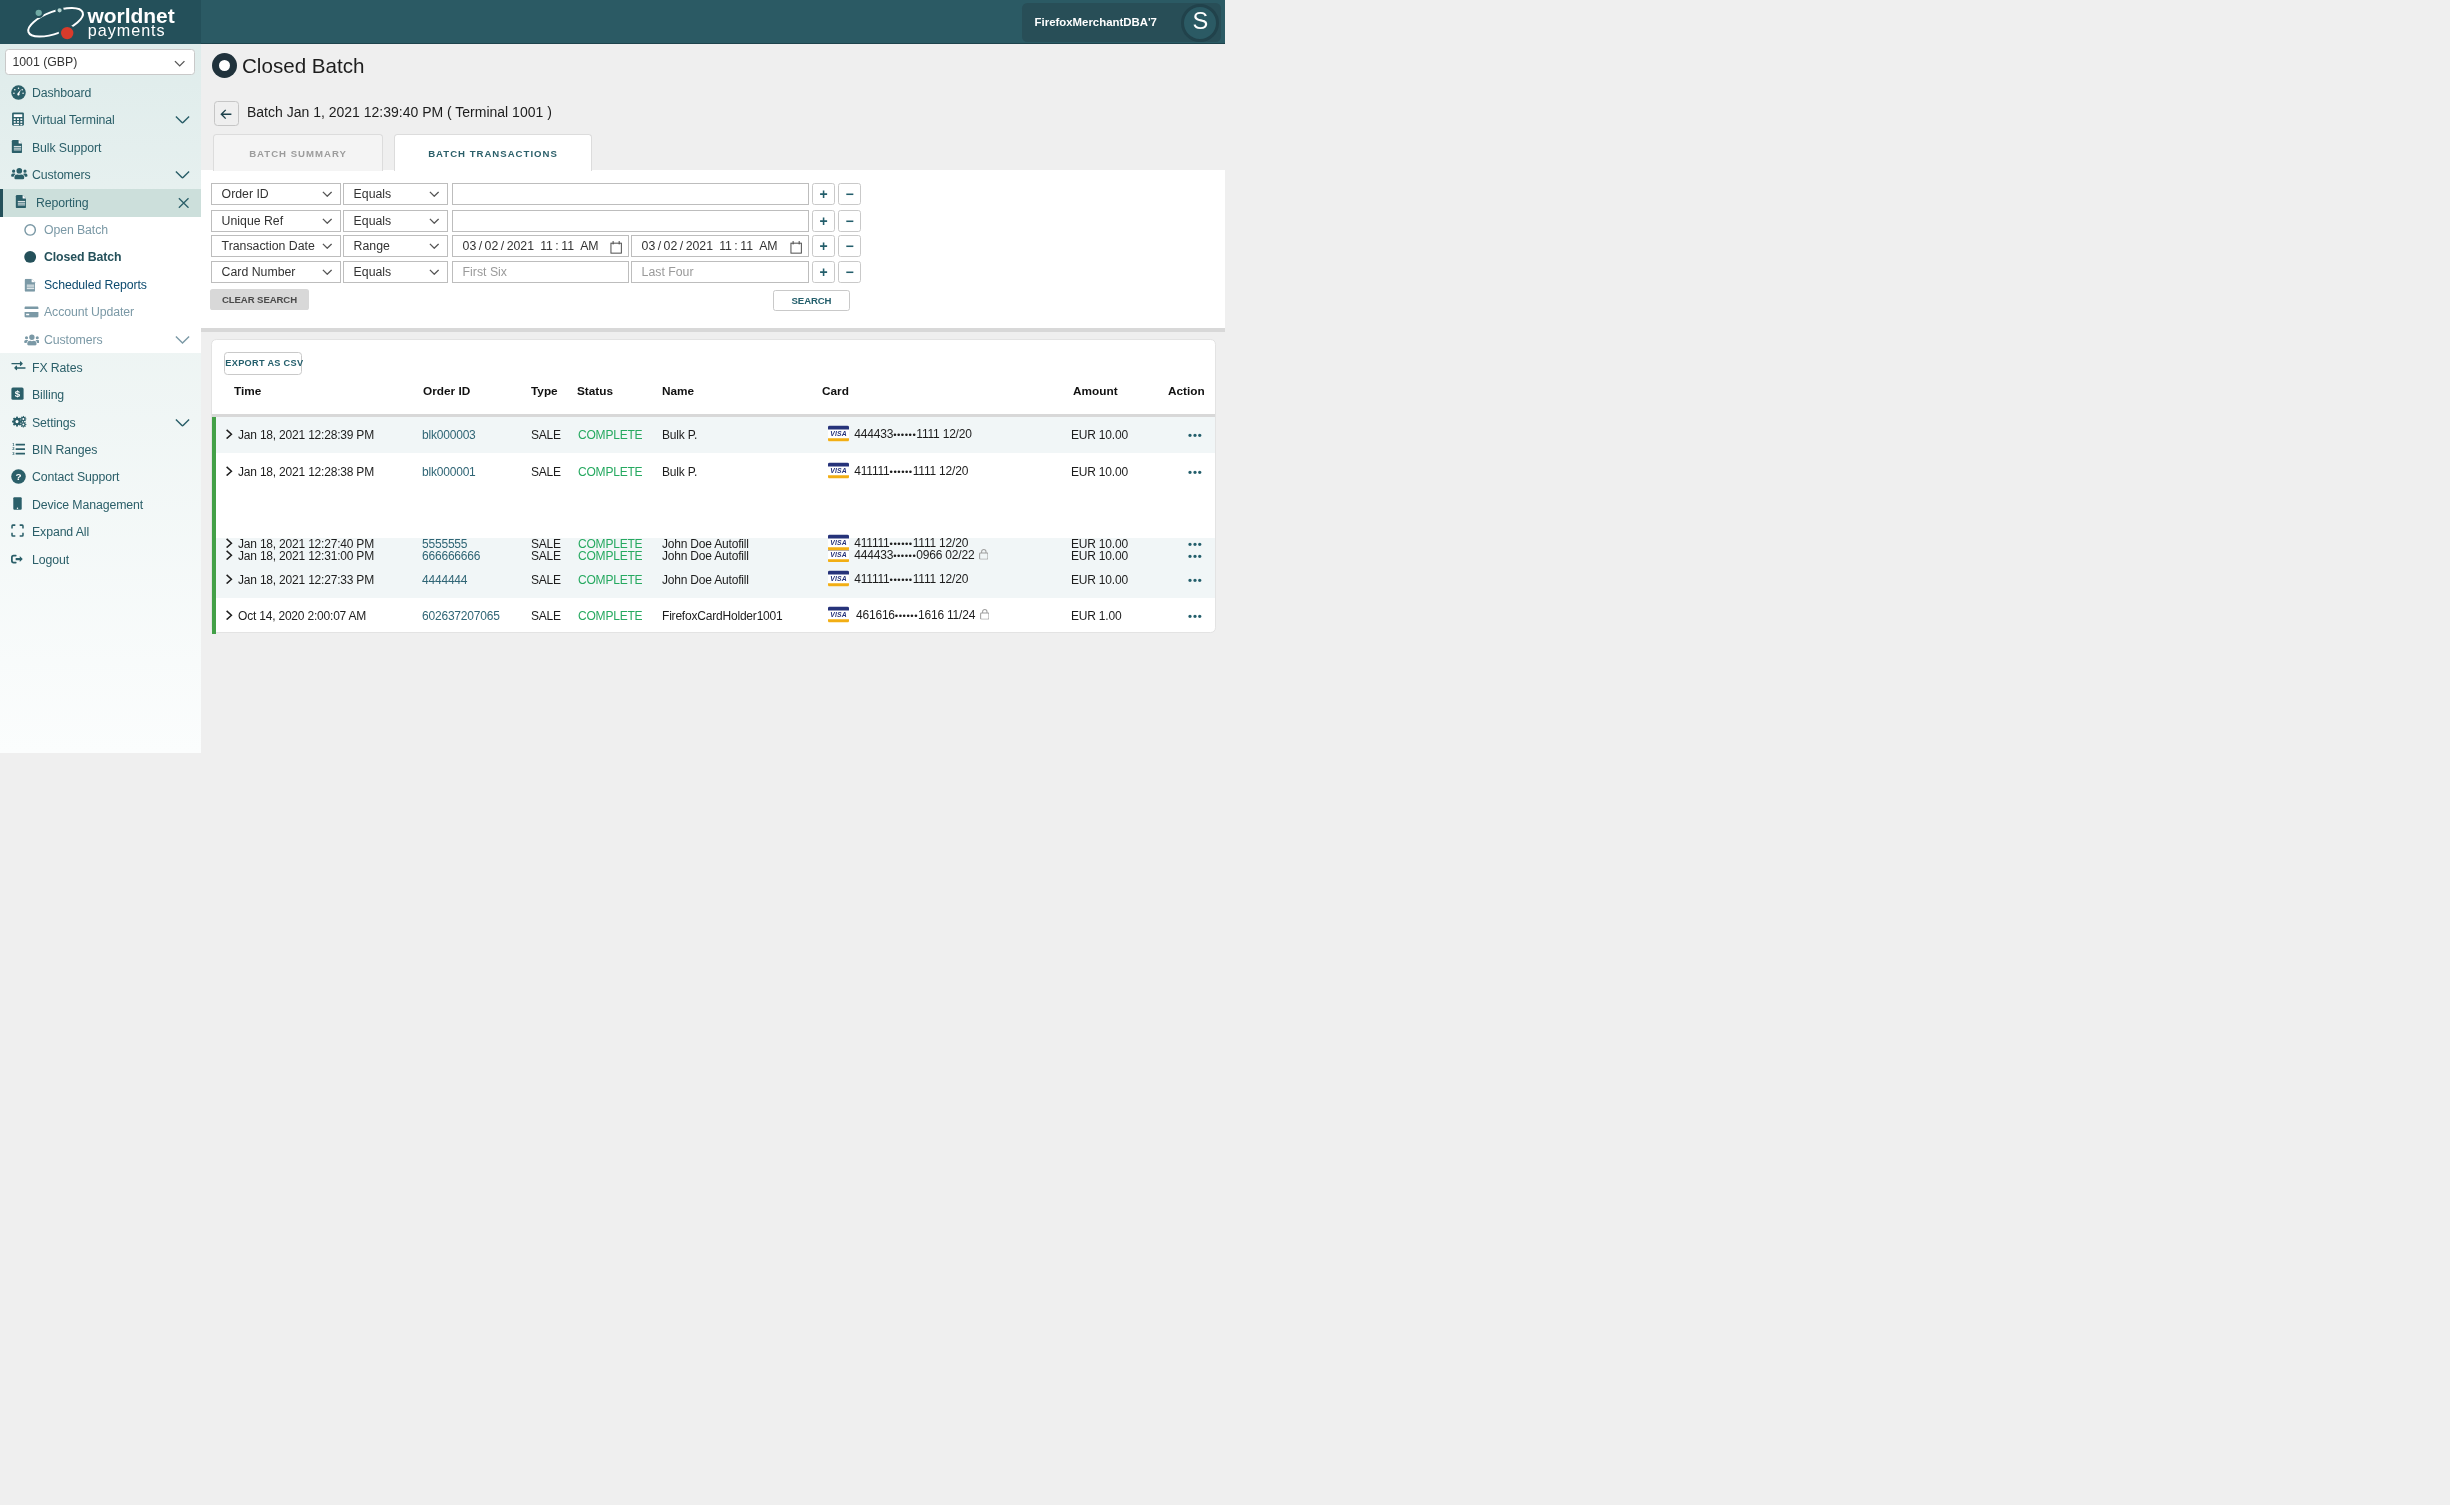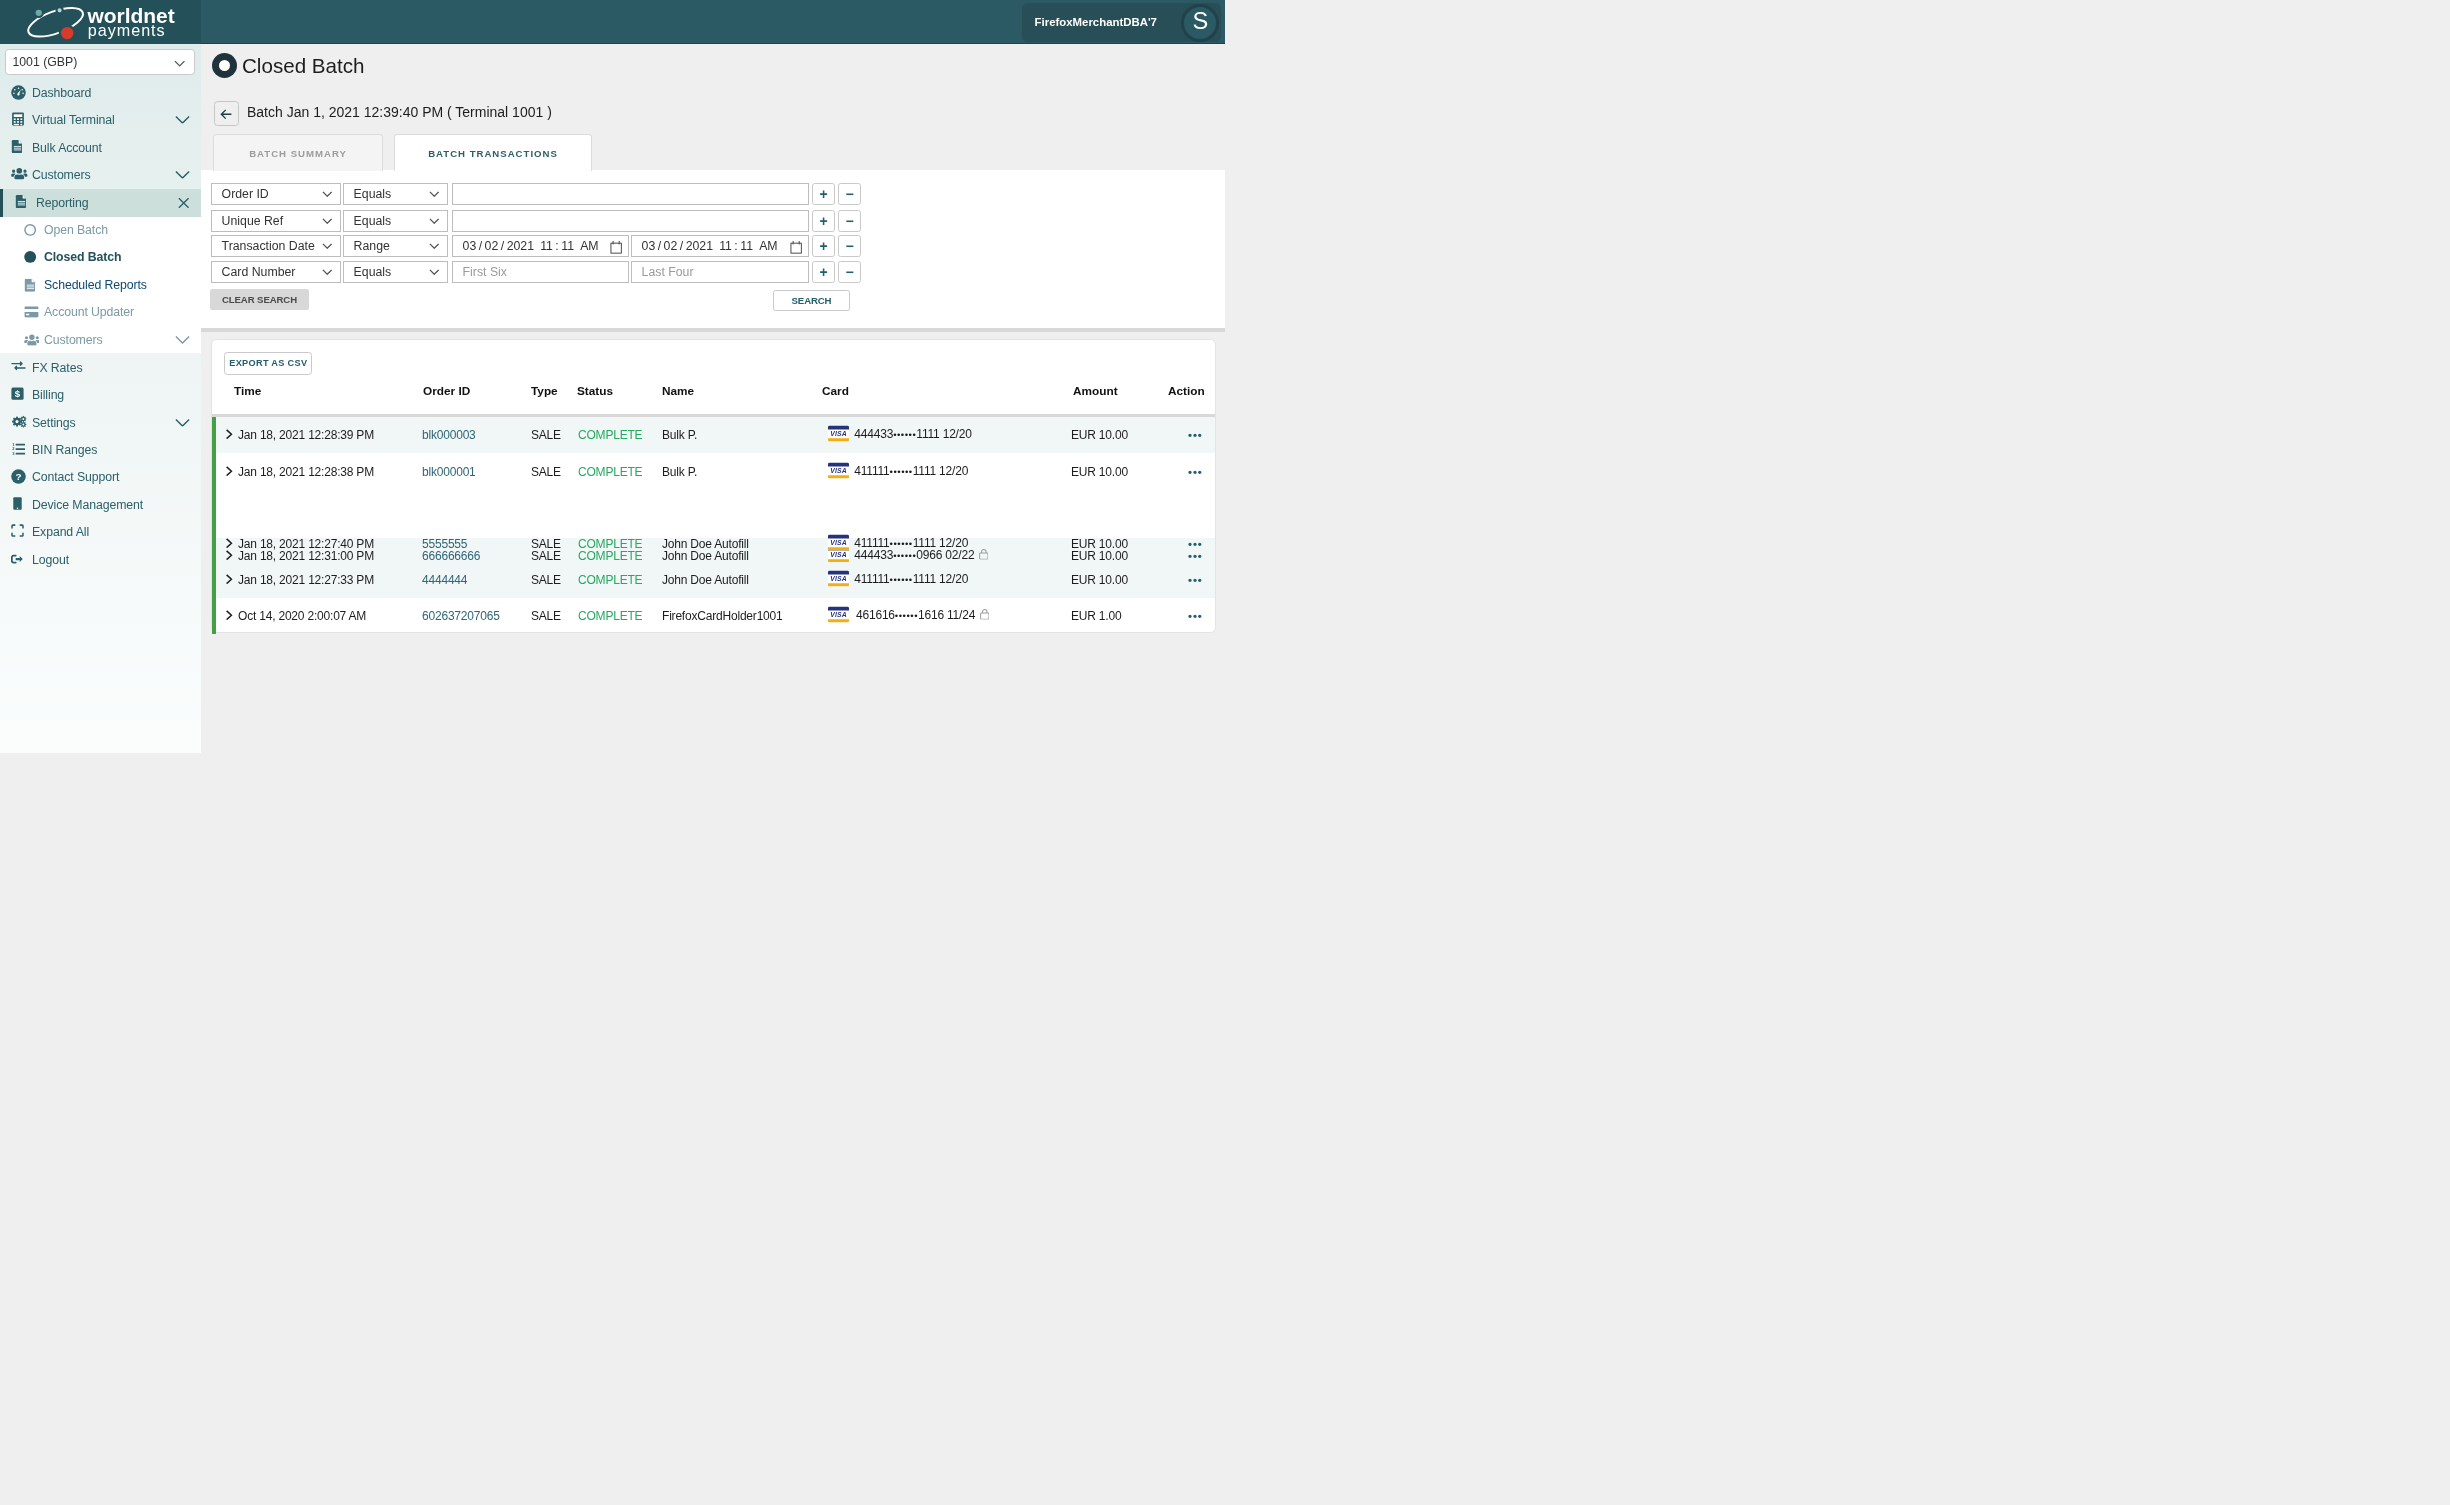--- a/index.html
+++ b/index.html
@@ -36,21 +36,21 @@
 #whitepanel { position:absolute; left:201px; top:170px; width:1024px; height:158px; background:#fff; }
 #divider { position:absolute; left:201px; top:328px; width:1024px; height:3.5px; background:#d8d8d8; }
 
 .fsel, .finp { position:absolute; height:22px; border:0.9px solid #bdbdbd; background:#fff; font-size:12.3px; color:#333; line-height:21px; padding-left:9.6px; }
 .fsel .sarr { position:absolute; right:7.9px; top:7px; }
 .pbtn { position:absolute; width:23px; height:22px; border:0.9px solid #c9c9c9; border-radius:2.6px; background:#fff; color:#235e6b; font-weight:bold; text-align:center; line-height:21px; font-size:14px; }
 #clearbtn { position:absolute; left:210px; top:289px; width:99px; height:21px; background:#d8d8d8; border-radius:2.6px; color:#4a4a4a; font-weight:bold; font-size:9.6px; text-align:center; line-height:21px; letter-spacing:-0.1px; white-space:nowrap; }
 #searchbtn { position:absolute; left:773px; top:290px; width:77px; height:20.6px; background:#fff; border:0.9px solid #c9c9c9; border-radius:2.6px; color:#235e6b; font-weight:bold; font-size:9.6px; text-align:center; line-height:19px; letter-spacing:-0.1px; white-space:nowrap; }
 
 #card { position:absolute; left:211px; top:339px; width:1005px; height:294px; background:#fff; border:0.9px solid #e3e3e3; border-radius:5.3px; }
-#exportbtn { position:absolute; left:12.3px; top:11.8px; width:88px; height:23px; border:0.9px solid #c9c9c9; border-radius:3.5px; color:#235e6b; font-weight:bold; font-size:9.2px; text-align:center; line-height:21px; letter-spacing:0.3px; white-space:nowrap; }
+#exportbtn { position:absolute; left:12.3px; top:11.8px; width:78px; height:23px; border:0.9px solid #c9c9c9; border-radius:3.5px; color:#235e6b; font-weight:bold; font-size:9.2px; text-align:center; line-height:21px; letter-spacing:0.3px; white-space:nowrap; }
 .th { position:absolute; top:39px; height:28px; line-height:24.5px; font-weight:bold; font-size:11.8px; color:#111; }
 #thead-line { position:absolute; left:0; top:74px; width:1003px; height:3.1px; background:#d8d8d8; }
 .trow { position:absolute; left:0; width:1003px; height:36px; }
 #greenbar { position:absolute; left:0px; top:77px; width:3.5px; height:217px; background:#43a047; }
 .cell { position:absolute; top:50%; transform:translateY(-50%); font-size:12px; letter-spacing:-0.2px; color:#1d1d1d; white-space:nowrap; }
 .oid { color:#2f6575; }
 .ok { color:#26a960; }
 .dots { color:#235e6b; font-weight:bold; letter-spacing:0.9px; font-size:11.4px; }
 </style>
 </head>
@@ -171,21 +171,21 @@
       <svg width="13" height="13" viewBox="0 0 512 512">
         <path fill="#2b5f69" d="M80 0 h220 l132 132 v332 a48 48 0 0 1 -48 48 h-304 a48 48 0 0 1 -48 -48 v-416 a48 48 0 0 1 48 -48 z"></path>
         <path fill="#fff" d="M300 0 l132 132 h-112 a20 20 0 0 1 -20 -20 z"></path>
         <g fill="#fff">
           <rect x="110" y="230" width="290" height="34"></rect>
           <rect x="110" y="300" width="290" height="34"></rect>
           <rect x="110" y="370" width="290" height="34"></rect>
         </g>
       </svg>
     </span>
-    <span class="mtxt" style="left:32px;color:#2b5f69;">Bulk Account</span>
+    <span class="mtxt" style="left:32px;color:#2b5f69;">Bulk Support</span>
   </div>
 <div class="menu-item" style="top:161px;">
     <span class="mic" style="left:11.4px;">
       <svg width="16.6" height="13" viewBox="0 0 640 512">
         <path fill="#2b5f69" d="M96 224a64 64 0 1 0 0-128 64 64 0 0 0 0 128zm448 0a64 64 0 1 0 0-128 64 64 0 0 0 0 128zm32 32h-64a63.8 63.8 0 0 0-45.1 18.6A146.3 146.3 0 0 1 542 384h66a32 32 0 0 0 32-32v-32a64 64 0 0 0-64-64zm-256 0a112 112 0 1 0 0-224 112 112 0 0 0 0 224zm76.8 32h-8.3a157.5 157.5 0 0 1-137 0h-8.3A115.2 115.2 0 0 0 128 403.2V432a48 48 0 0 0 48 48h288a48 48 0 0 0 48-48v-28.8A115.2 115.2 0 0 0 396.8 288zm-223.7-13.4A63.8 63.8 0 0 0 128 256H64a64 64 0 0 0-64 64v32a32 32 0 0 0 32 32h65.9a146.6 146.6 0 0 1 75.2-109.4z"></path>
       </svg>
     </span>
     <span class="mtxt" style="left:32px;color:#2b5f69;">Customers</span>
     <span class="chev">
       <svg width="15" height="8.8" viewBox="0 0 17 10">

